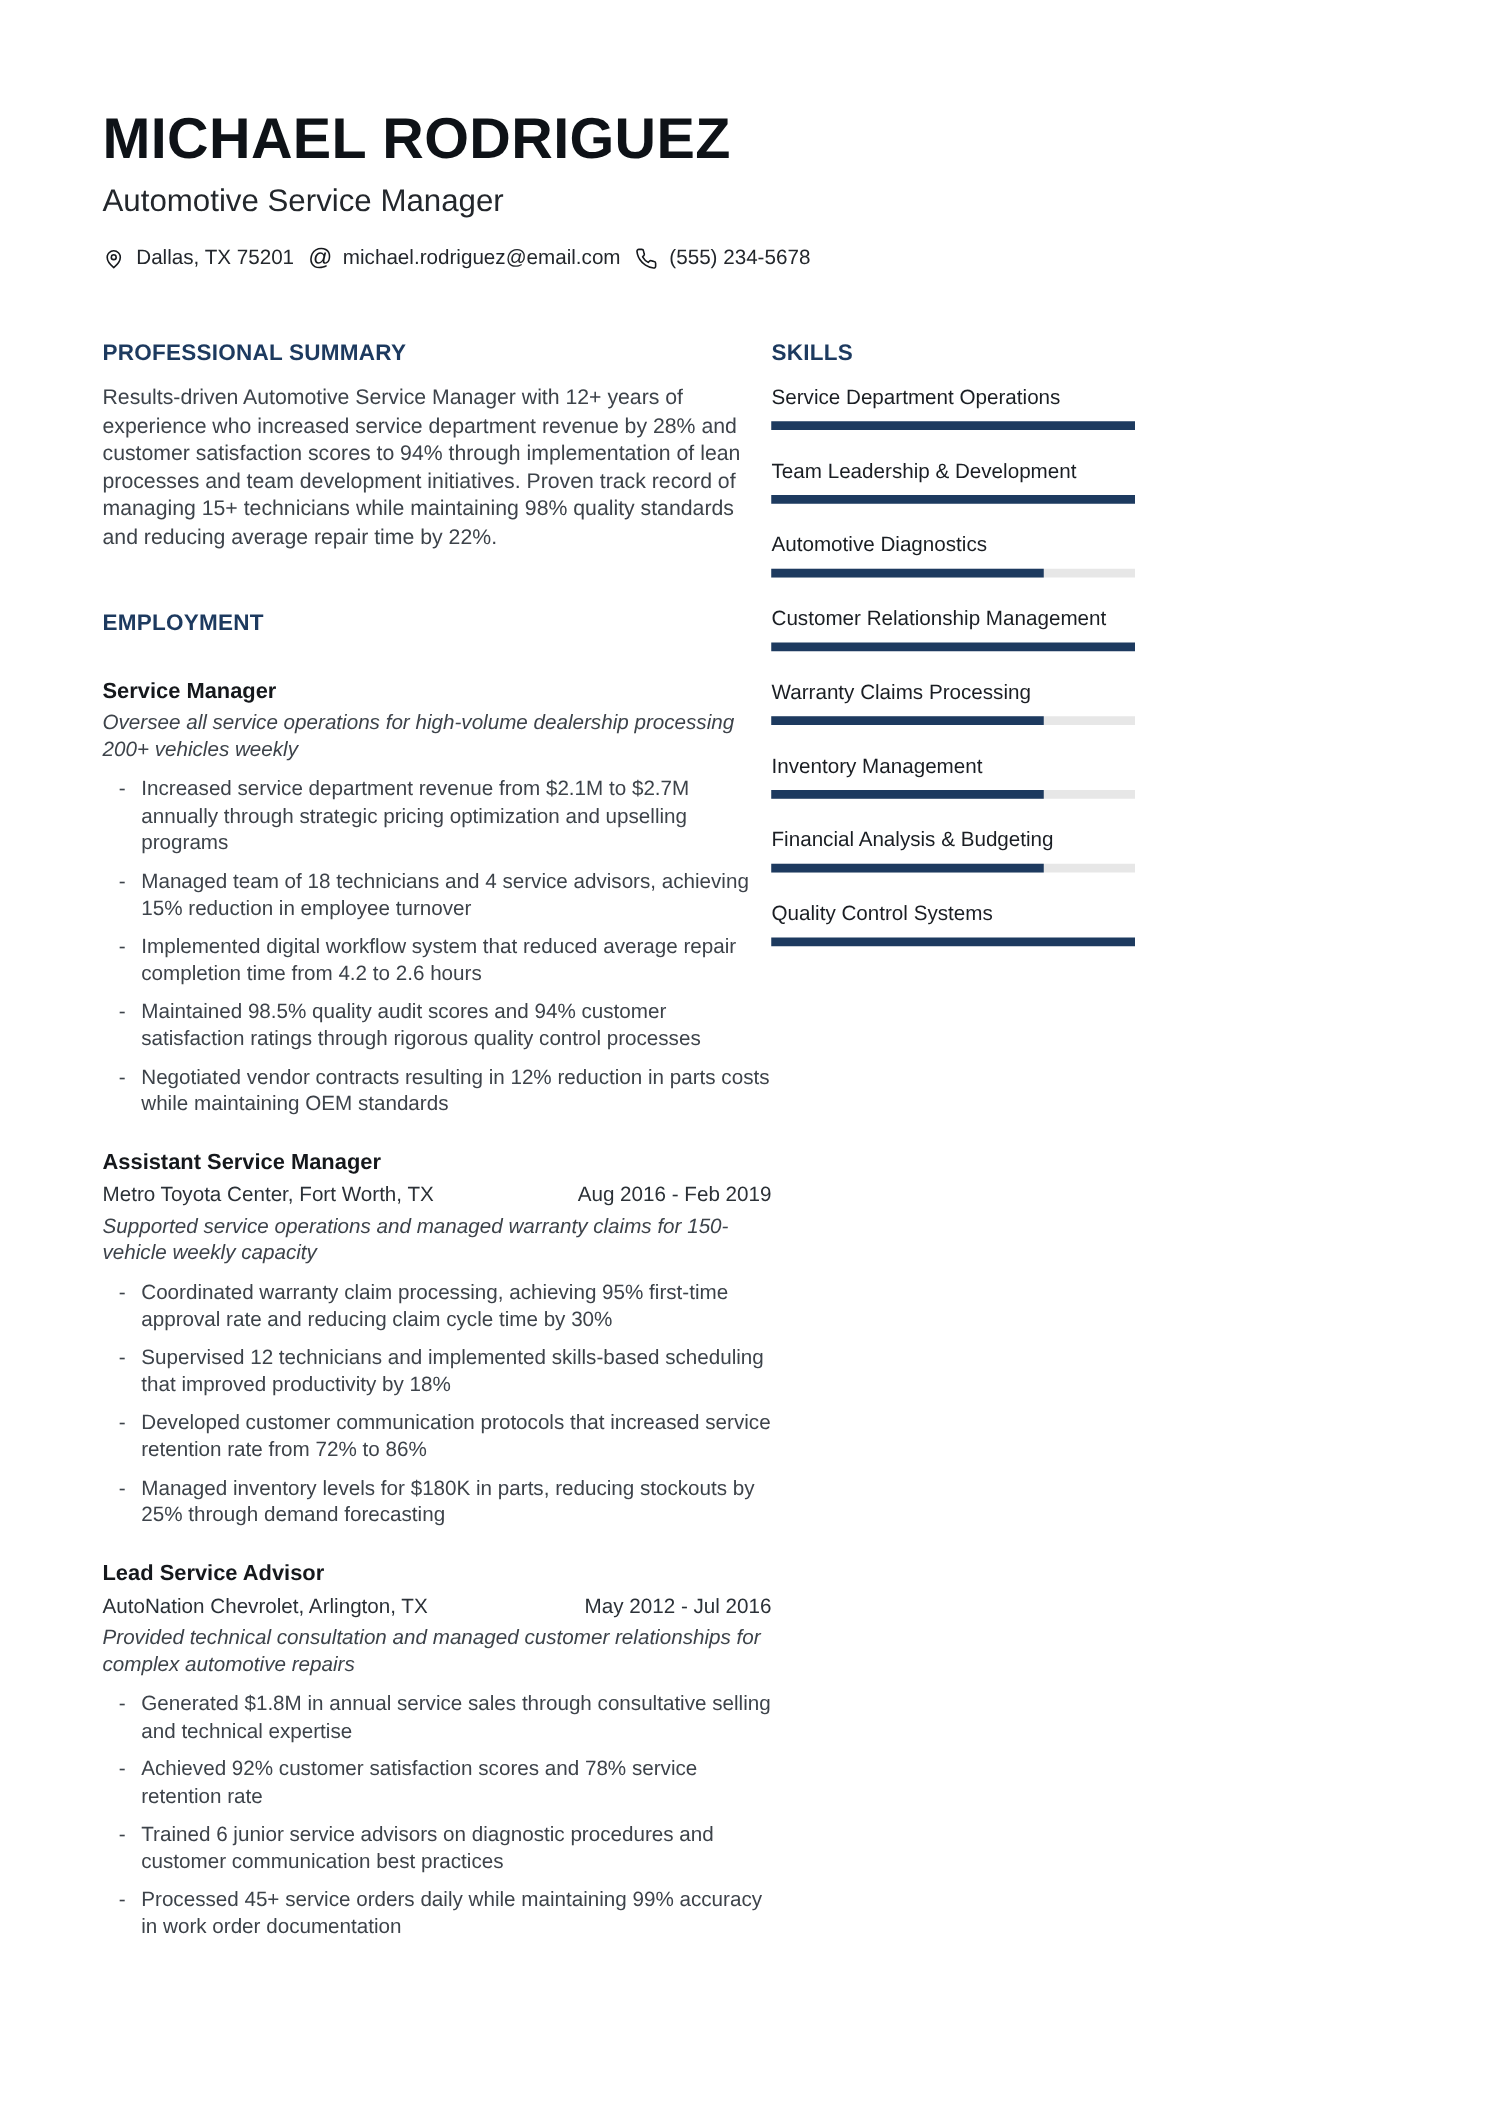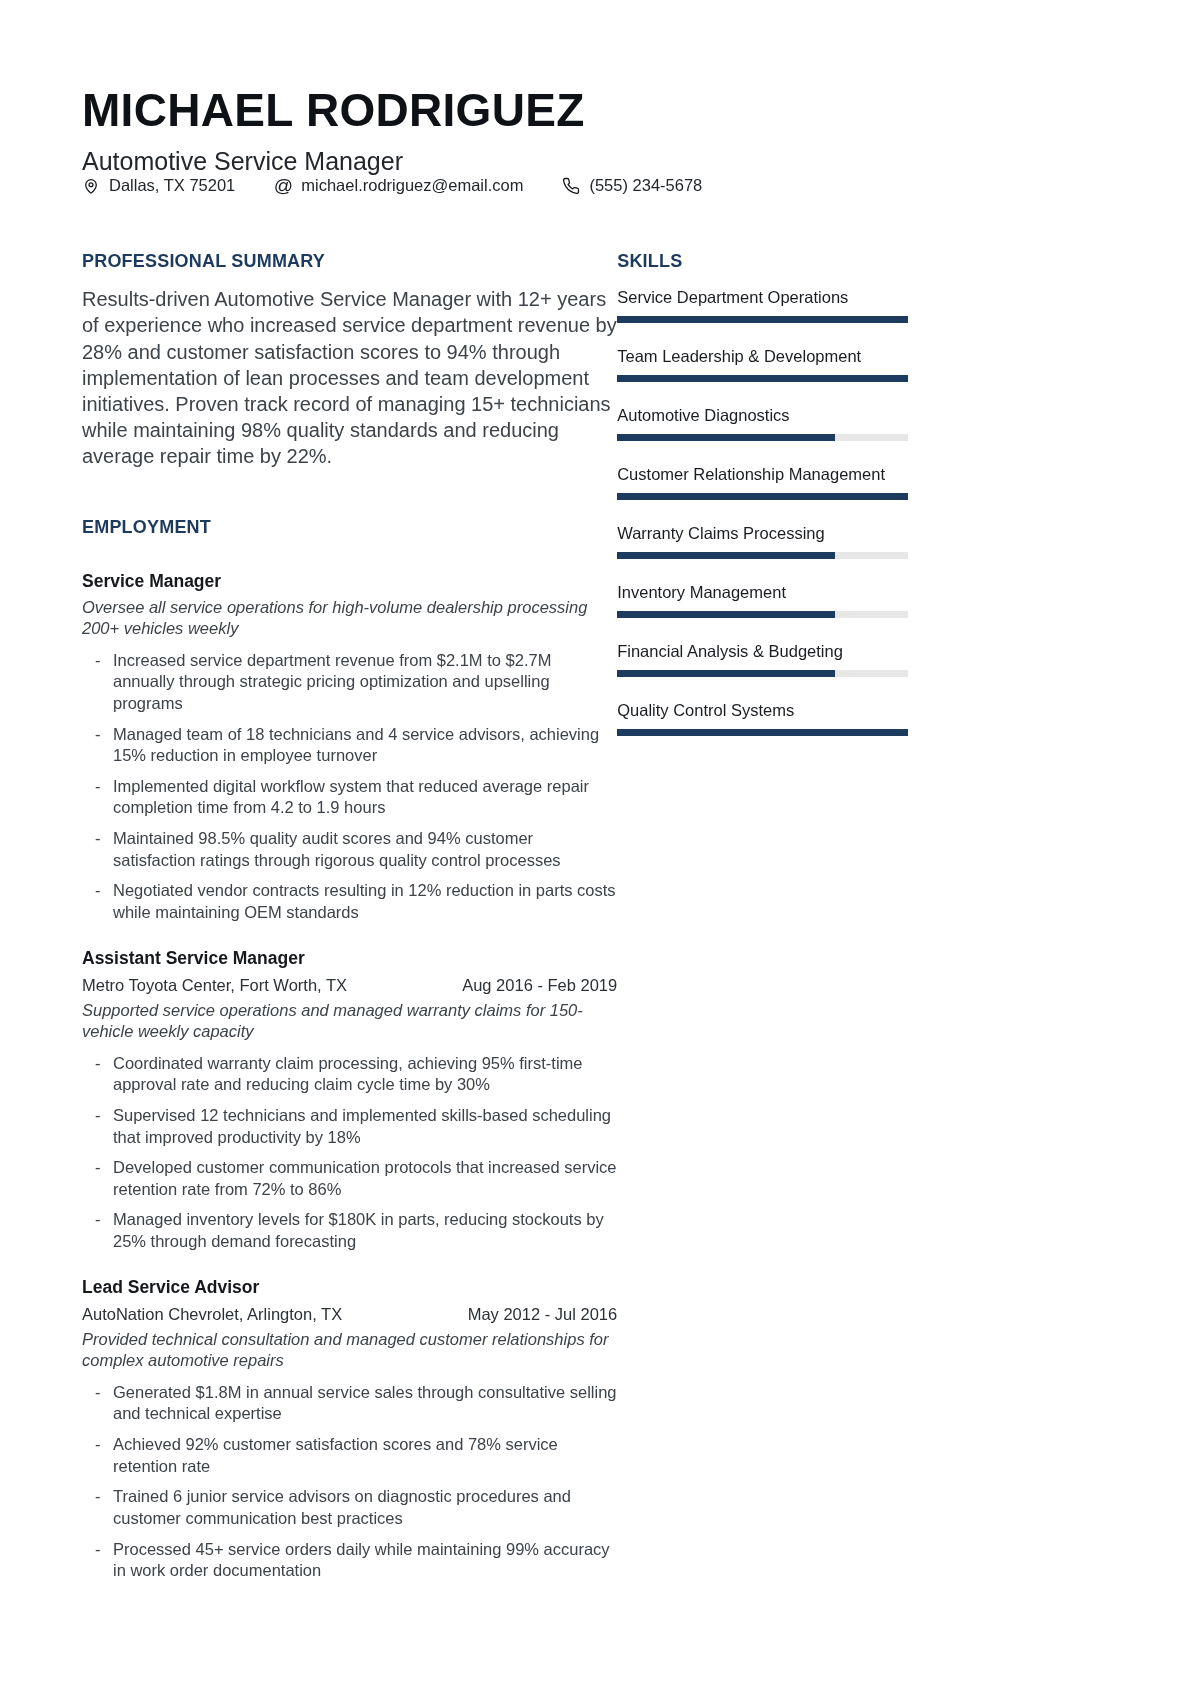--- a/index.html
+++ b/index.html
@@ -9,34 +9,34 @@
     background:#ffffff;
     box-sizing:border-box;
     padding:86px 88px 0 82px;
     font-family:"Liberation Sans", sans-serif;
     color:#15181c;
     overflow:hidden;
   }
   
   .name { font-size:46px; font-weight:bold; letter-spacing:0.3px; color:#0e1217; line-height:1.05; }
   .job-headline { margin-top:13px; font-size:25px; font-weight:400; color:#23272c; }
-  .contact-row { display:flex; align-items:center; gap:39px; font-size:16.5px; color:#23272c;text-align:center; }
+  .contact-row { margin-top:21px; display:flex; align-items:center; gap:12px; font-size:16.5px; color:#23272c;text-align:center; }
   .contact-item { display:flex; align-items:center; gap:9px; }
   .cicon { width:18px; height:18px; flex:none; display:inline-flex; align-items:center; justify-content:center; }
   .cicon svg { width:18px; height:18px; stroke:#16191d; stroke-width:1.7; fill:none; stroke-linecap:round; stroke-linejoin:round; }
   .at-glyph { font-size:19px; font-weight:400; color:#16191d; line-height:1; }
 
   
   .columns { display:flex; justify-content:space-between; margin-top:56px; }
   .main-col { width:600px; }
   .side-col { width:326px; }
 
   .section-heading { font-size:18px; font-weight:bold; color:#1d3a5f; letter-spacing:0.2px; }
 
-  .summary-text { margin-top:14px; font-size:20px; line-height:1.31; color:#3d434a; }
+  .summary-text { margin-top:14px; font-size:17px; line-height:1.31; color:#3d434a; }
 
   .employment-section { margin-top:47px; }
   .job { margin-top:24px; }
   .job:first-child { margin-top:33px; }
   .job-title { font-size:17.5px; font-weight:bold; color:#15181c; }
   .job-meta { display:flex; justify-content:space-between; align-items:baseline; margin-top:7px; font-size:16.5px; color:#2b3137; }
   .job-desc { margin-top:5px; font-size:16.5px; line-height:1.31; color:#3d434a;font-style:italic; }
   .bullets { list-style:none; margin:10px 0 0 0; padding:0 0 0 13px; display:flex; flex-direction:column; gap:9px; }
   .bullets li { display:flex; font-size:16.5px; line-height:1.31; color:#3d434a; }
   .dash { width:18px; flex:none; }
@@ -108,21 +108,21 @@
                 <li>
                   <span class="dash">-</span>
                   <span class="bullet-text">Increased service department revenue from $2.1M to $2.7M annually through strategic pricing optimization and upselling programs</span>
                 </li>
                 <li>
                   <span class="dash">-</span>
                   <span class="bullet-text">Managed team of 18 technicians and 4 service advisors, achieving 15% reduction in employee turnover</span>
                 </li>
                 <li>
                   <span class="dash">-</span>
-                  <span class="bullet-text">Implemented digital workflow system that reduced average repair completion time from 4.2 to 1.9 hours</span>
+                  <span class="bullet-text">Implemented digital workflow system that reduced average repair completion time from 4.2 to 2.6 hours</span>
                 </li>
                 <li>
                   <span class="dash">-</span>
                   <span class="bullet-text">Maintained 98.5% quality audit scores and 94% customer satisfaction ratings through rigorous quality control processes</span>
                 </li>
                 <li>
                   <span class="dash">-</span>
                   <span class="bullet-text">Negotiated vendor contracts resulting in 12% reduction in parts costs while maintaining OEM standards</span>
                 </li>
               </ul>

